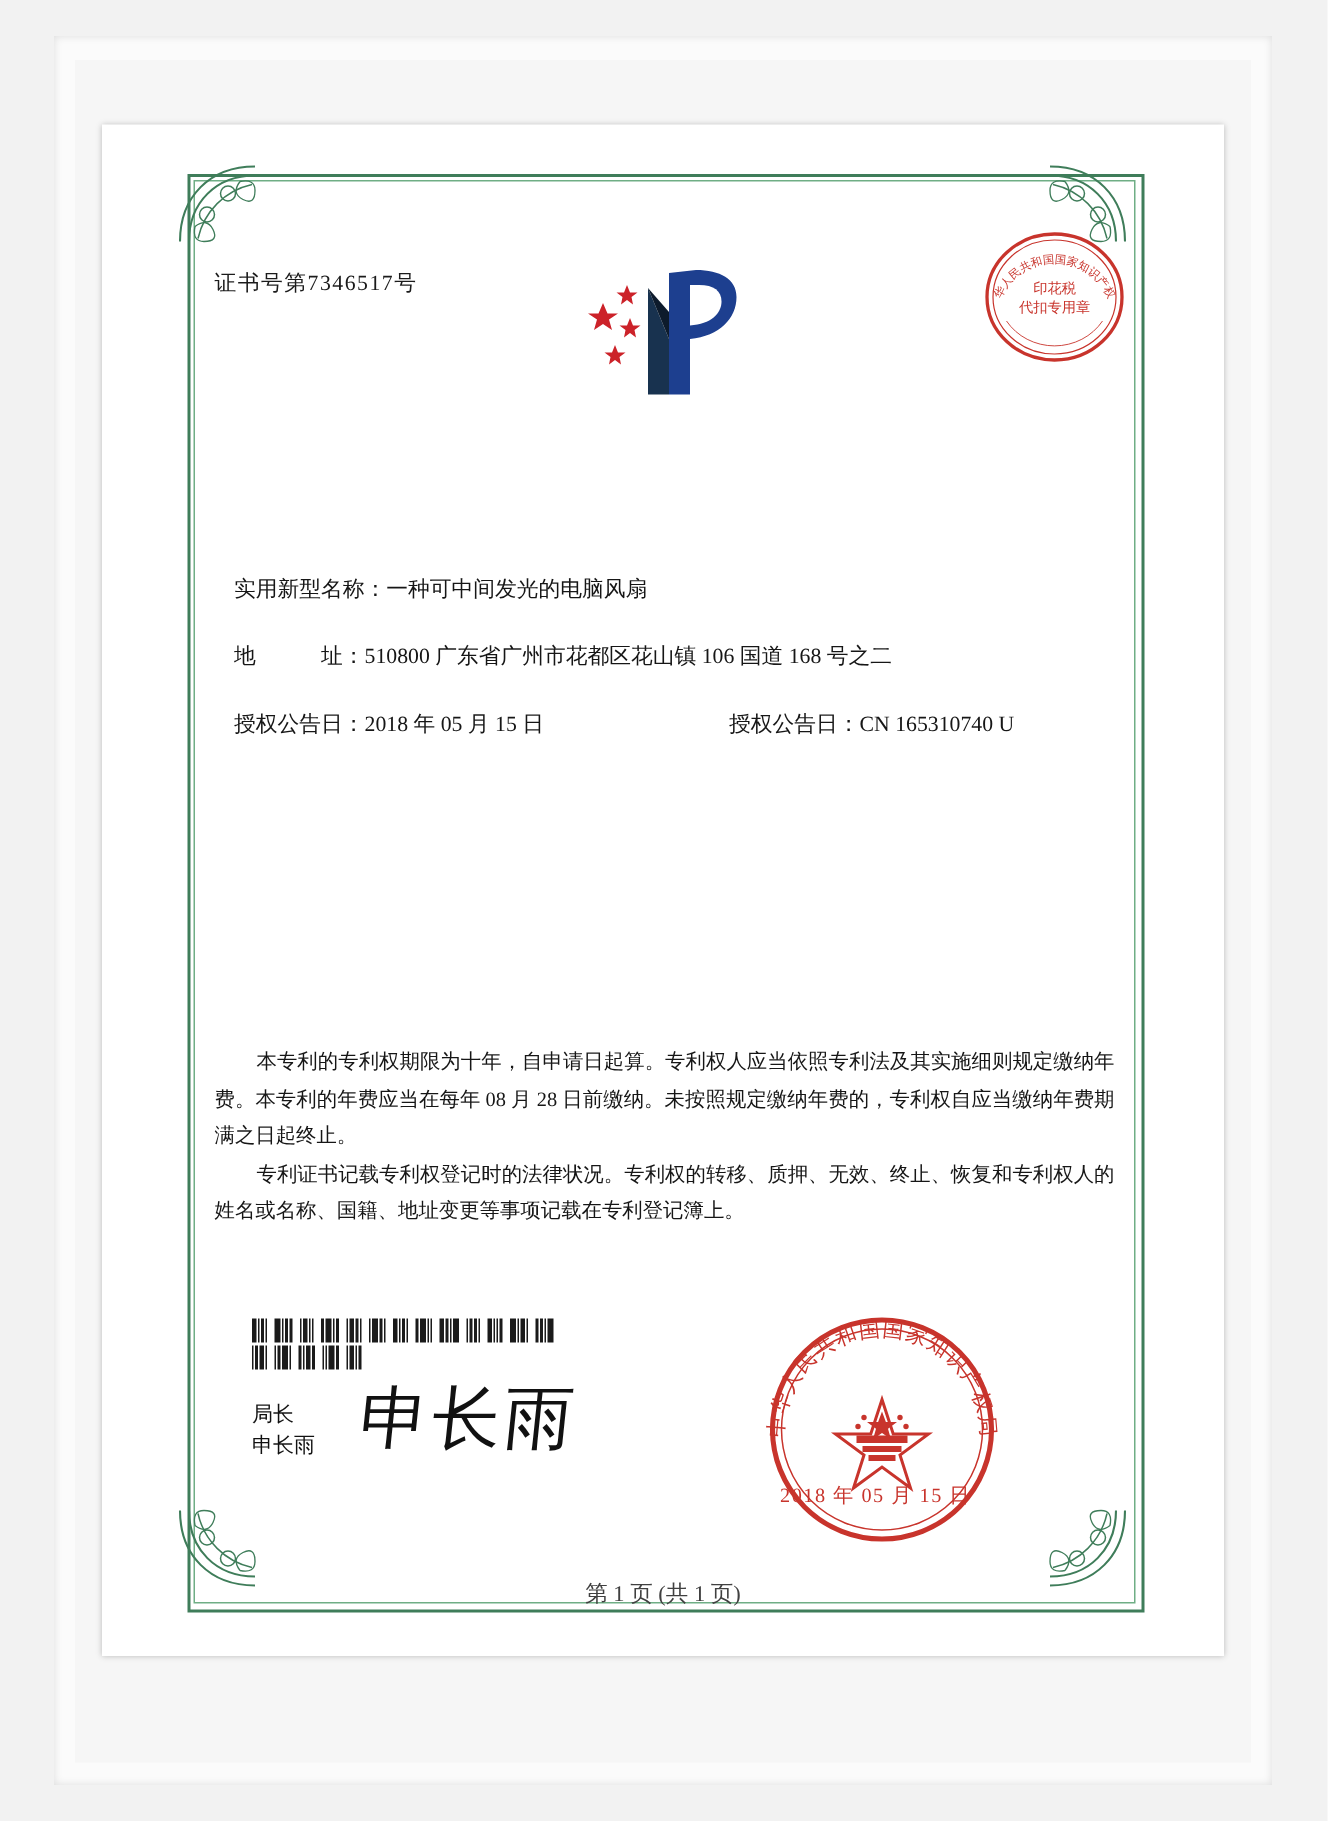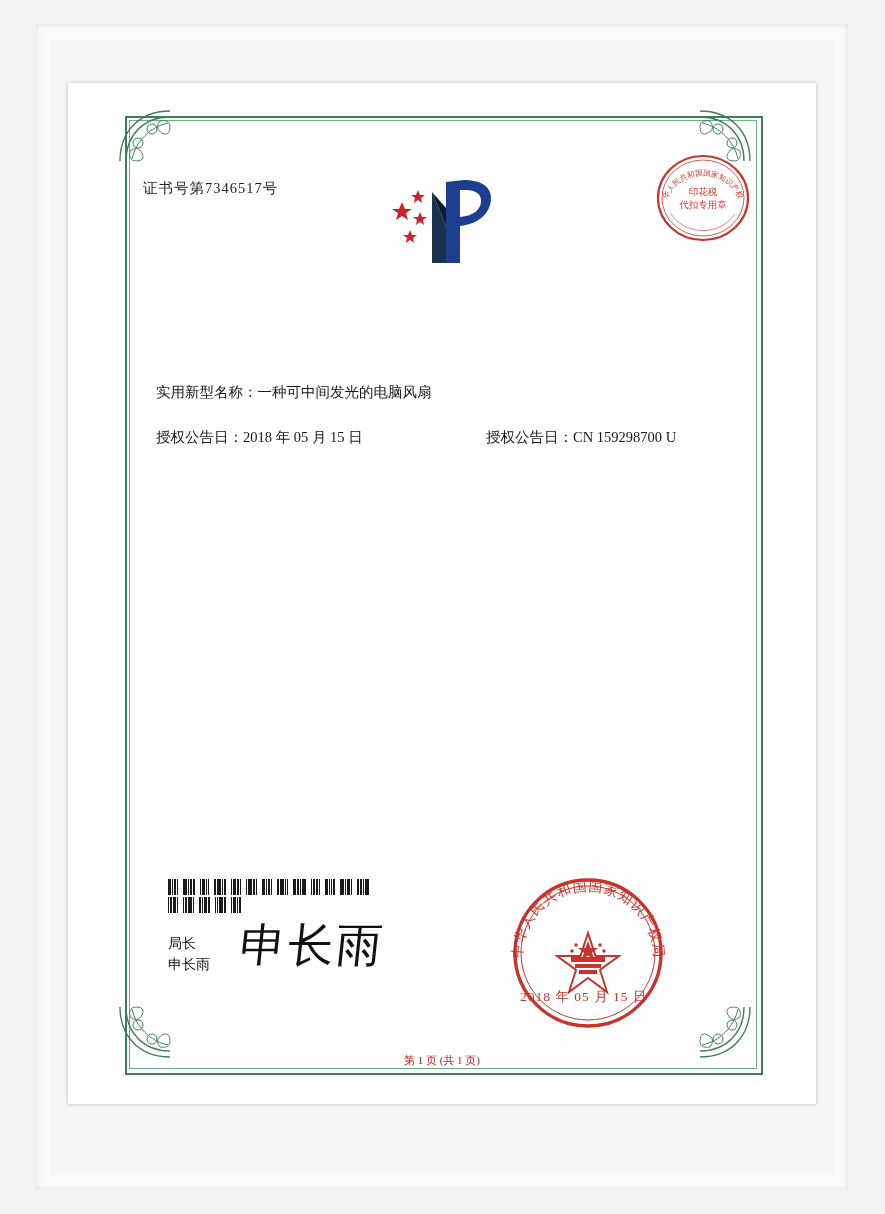--- a/index.html
+++ b/index.html
@@ -198,22 +198,22 @@
     color: #c8342c;
     letter-spacing: 1px;
     white-space: nowrap;
   }
 
   .page-no {
     position: absolute;
     left: 0; top: 970px;
     width: 748px;
     text-align: center;
-    font-size: 11px;
-    color: #b91c1c;
+    font-size: 15px;
+    color: #404040;
   }
 </style>
 </head>
 <body>
 
 <div class="scan-bg"></div>
 <div class="scan-shadow-1"></div>
 <div class="scan-shadow-2"></div>
 
 <div class="paper">
@@ -308,32 +308,37 @@
         <text x="50" y="60" font-size="9.5" fill="#c8342c" text-anchor="middle" font-family="'DejaVu Serif',serif">代扣专用章</text>
         <path d="M18 66 A38 36 0 0 0 82 66" fill="none" stroke="#c8342c" stroke-width="0.6"></path>
       </svg>
     </div>
 
 
     <div class="fields">
       <div class="field">
         <span class="lbl">实用新型名称：</span><span class="val">一种可中间发光的电脑风扇</span>
       </div>
+      <div class="field">
+        <span class="lbl">地　　　址：</span><span class="val">510800 广东省广州市花都区花山镇 106 国道 168 号之二</span>
+      </div>
 
       <div class="row-pub">
         <span class="field" style="margin:0">
           <span class="lbl">授权公告日：</span><span class="val">2018 年 05 月 15 日</span>
         </span>
         <span class="field-inline-right">
-          <span class="lbl">授权公告日：</span><span class="val">CN 159298700 U</span>
+          <span class="lbl">授权公告日：</span><span class="val">CN 165310740 U</span>
         </span>
       </div>
     </div>
 
     <div class="paras">
+      <p>本专利的专利权期限为十年，自申请日起算。专利权人应当依照专利法及其实施细则规定缴纳年费。本专利的年费应当在每年 08 月 28 日前缴纳。未按照规定缴纳年费的，专利权自应当缴纳年费期满之日起终止。</p>
+      <p>专利证书记载专利权登记时的法律状况。专利权的转移、质押、无效、终止、恢复和专利权人的姓名或名称、国籍、地址变更等事项记载在专利登记簿上。</p>
     </div>
 
     <div class="barcode">
       <span style="width:3px"></span><span style="width:1px"></span><span style="width:2px"></span><span style="width:1px"></span>
       <span style="width:4px"></span><span style="width:1px"></span><span style="width:2px"></span><span style="width:2px"></span>
       <span style="width:1px"></span><span style="width:3px"></span><span style="width:1px"></span><span style="width:1px"></span>
       <span style="width:2px"></span><span style="width:4px"></span><span style="width:1px"></span><span style="width:2px"></span>
       <span style="width:1px"></span><span style="width:3px"></span><span style="width:2px"></span><span style="width:1px"></span>
       <span style="width:1px"></span><span style="width:4px"></span><span style="width:2px"></span><span style="width:1px"></span>
       <span style="width:3px"></span><span style="width:1px"></span><span style="width:2px"></span><span style="width:1px"></span>

